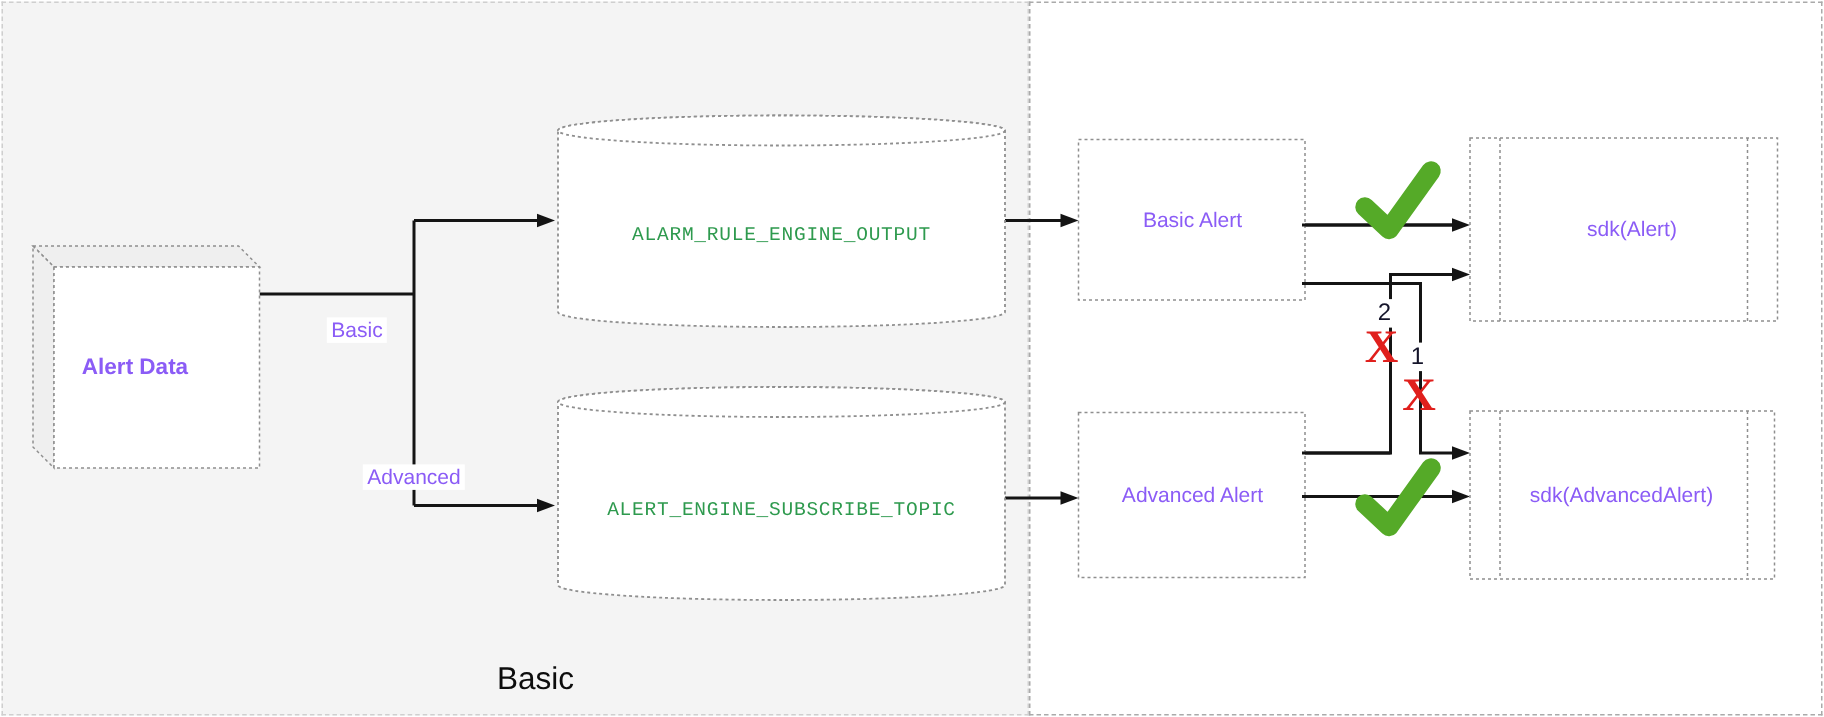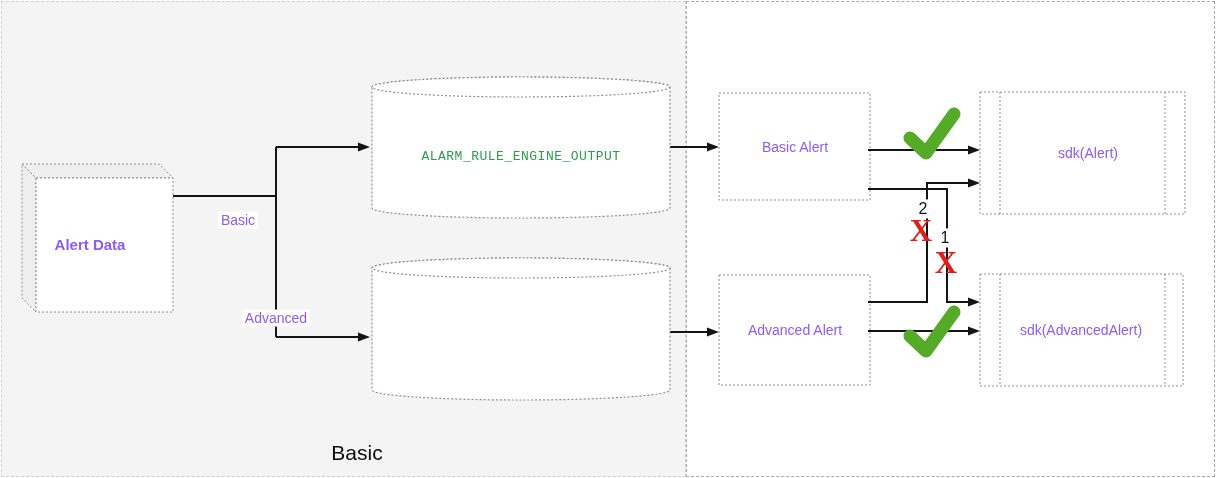--- a/index.html
+++ b/index.html
@@ -87,20 +87,21 @@
       <polyline points="910,336 926,351 954,312"></polyline>
     </g>
   </svg>
 
   <div class="lbl lbl-bold" style="left:90px;top:245px;">Alert Data</div>
 
   <div class="lbl lbl-bg" style="left:238px;top:196px;margin-top:24px;">Basic</div>
   <div class="lbl lbl-bg" style="left:276px;top:318px;">Advanced</div>
 
   <div class="lbl lbl-topic" style="left:521px;top:157px;">ALARM_RULE_ENGINE_OUTPUT</div>
+  <div class="lbl lbl-topic" style="left:521px;top:340px;">ALERT_ENGINE_SUBSCRIBE_TOPIC</div>
 
   <div class="lbl" style="left:795px;top:147px;">Basic Alert</div>
   <div class="lbl" style="left:795px;top:330px;">Advanced Alert</div>
 
   <div class="lbl" style="left:1042px;top:153px;margin-left:46px;">sdk(Alert)</div>
   <div class="lbl" style="left:1081px;top:330px;">sdk(AdvancedAlert)</div>
 
   <div class="lbl lbl-num" style="left:923px;top:209px;">2</div>
   <div class="lbl lbl-x" style="left:921px;top:231px;">X</div>
   <div class="lbl lbl-num" style="left:945px;top:238px;">1</div>

